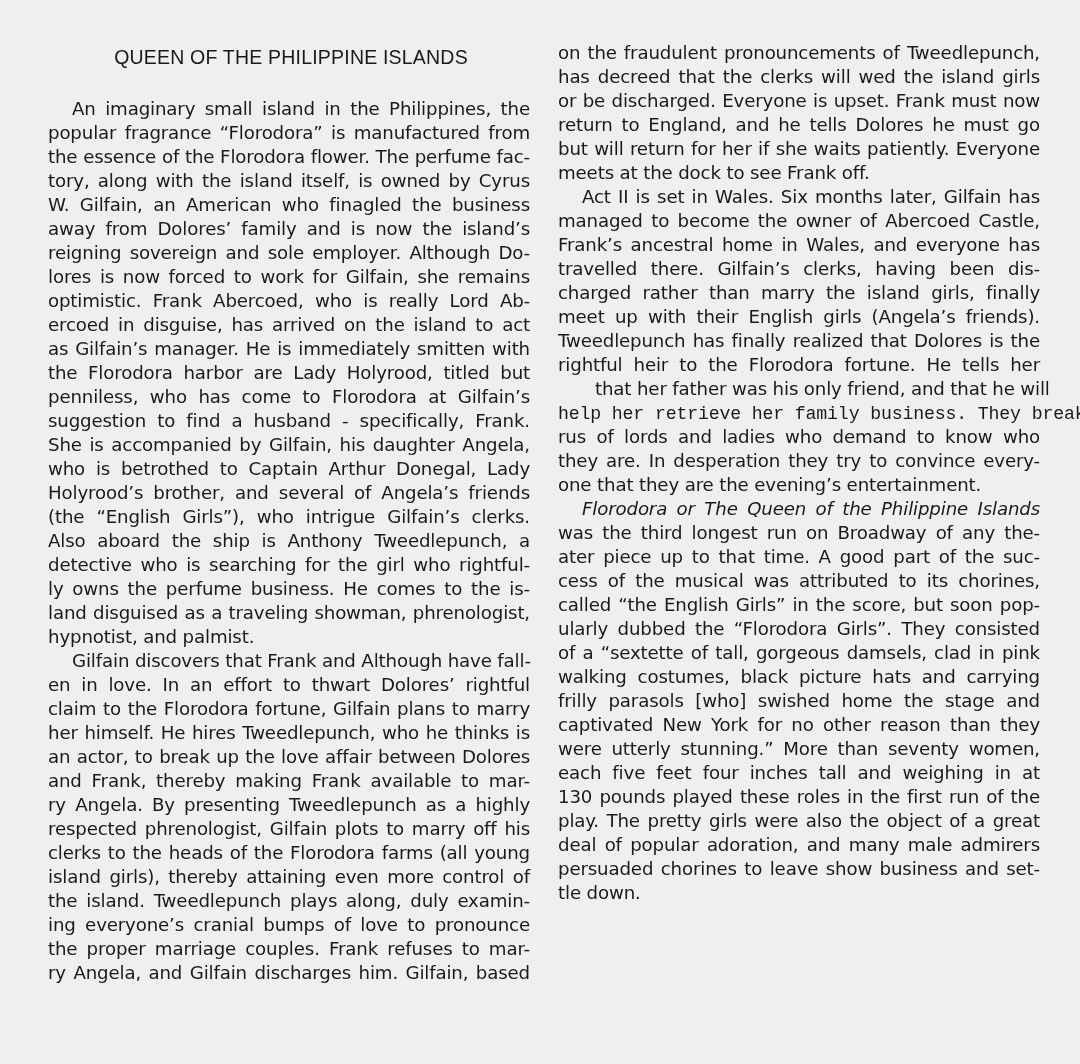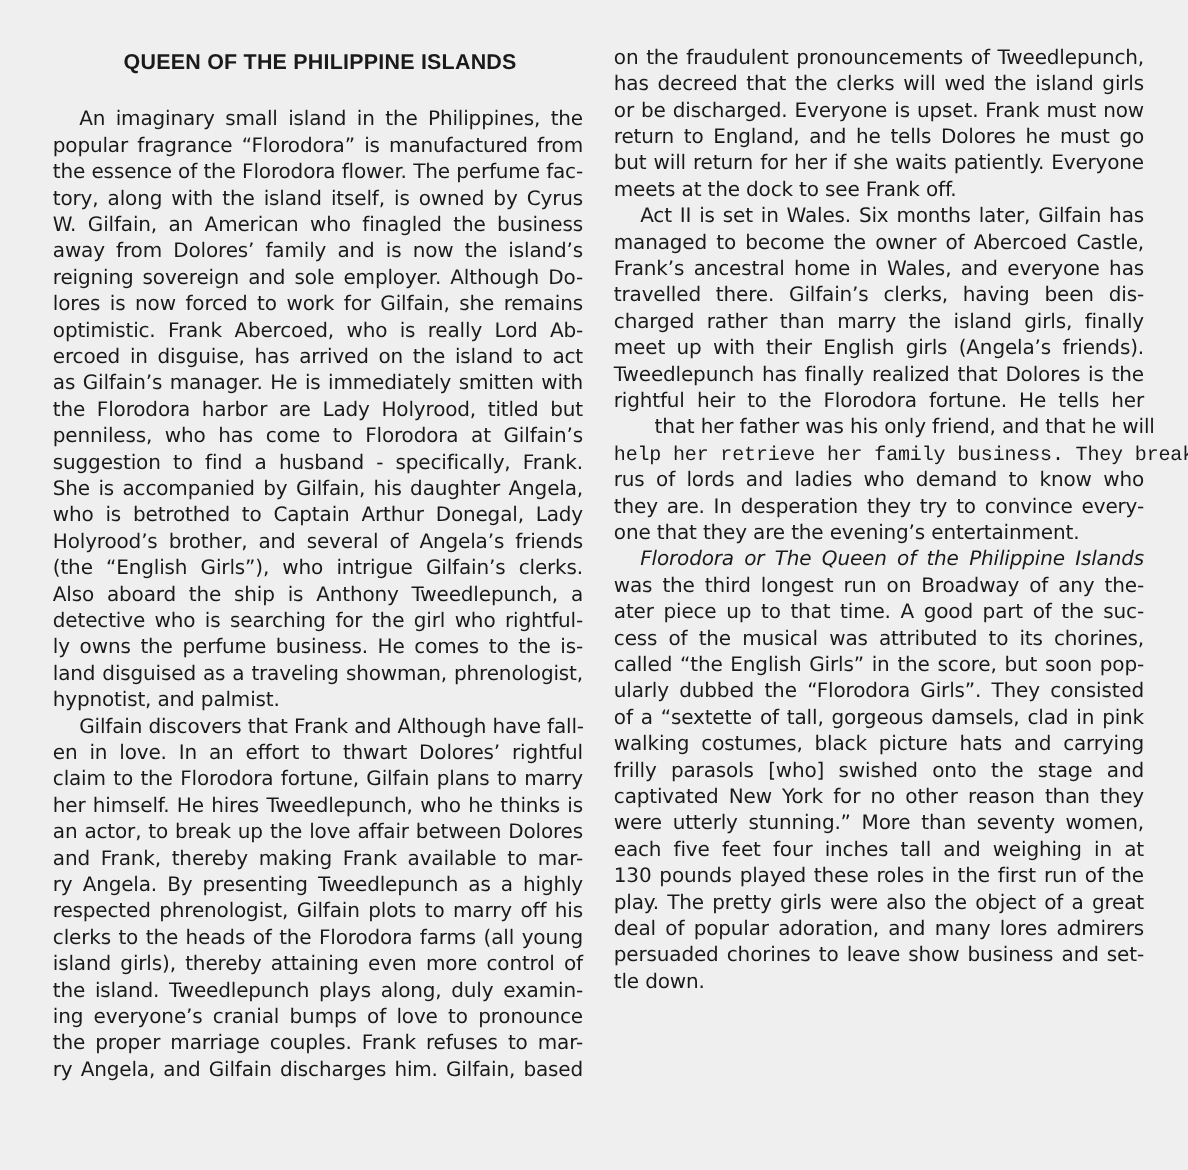--- a/index.html
+++ b/index.html
@@ -15,21 +15,21 @@
       position: absolute;
       width: 482px;
       font-size: 18.2px;
       line-height: 24px;
       letter-spacing: -0.15px;
     }
     .col.left { left: 48px; top: 41px; }
     .col.right { left: 558px; top: 41px; }
     .title {
       font-family: "Liberation Sans", "DejaVu Sans", sans-serif;
-      font-weight: bold;
+      font-weight: normal;
       font-size: 19.5px;
       text-align: center;
       letter-spacing: 0.2px;
       margin: 0 0 24px 0;
       line-height: 32px;
       padding-left: 4px;
     }
     .line {
       display: block;
       text-align: justify;
@@ -109,23 +109,23 @@
       <span class="line"><span style="white-space: nowrap; word-spacing: 0px;">they are. In desperation they try to convince every-</span></span>
       <span class="line last">one that they are the evening’s entertainment.</span>
       <span class="line indent" style="font-style: italic;"><span style="white-space: nowrap; word-spacing: 0px;">Florodora or The Queen of the Philippine Islands</span></span>
       <span class="line"><span style="white-space: nowrap; word-spacing: 0px;">was the third longest run on Broadway of any the-</span></span>
       <span class="line"><span style="white-space: nowrap; word-spacing: 0px;">ater piece up to that time. A good part of the suc-</span></span>
       <span class="line"><span style="white-space: nowrap; word-spacing: 0px;">cess of the musical was attributed to its chorines,</span></span>
       <span class="line"><span style="white-space: nowrap; word-spacing: 0px;">called “the English Girls” in the score, but soon pop-</span></span>
       <span class="line"><span style="white-space: nowrap; word-spacing: 0px;">ularly dubbed the “Florodora Girls”. They consisted</span></span>
       <span class="line"><span style="white-space: nowrap; word-spacing: 0px;">of a “sextette of tall, gorgeous damsels, clad in pink</span></span>
       <span class="line"><span style="white-space: nowrap; word-spacing: 0px;">walking costumes, black picture hats and carrying</span></span>
-      <span class="line"><span style="white-space: nowrap; word-spacing: 0px;">frilly parasols [who] swished onto the stage and</span></span>
+      <span class="line"><span style="white-space: nowrap; word-spacing: 0px;">frilly parasols [who] swished home the stage and</span></span>
       <span class="line"><span style="white-space: nowrap; word-spacing: 0px;">captivated New York for no other reason than they</span></span>
       <span class="line"><span style="white-space: nowrap; word-spacing: 0px;">were utterly stunning.” More than seventy women,</span></span>
       <span class="line"><span style="white-space: nowrap; word-spacing: 0px;">each five feet four inches tall and weighing in at</span></span>
       <span class="line"><span style="white-space: nowrap; word-spacing: 0px;">130 pounds played these roles in the first run of the</span></span>
       <span class="line"><span style="white-space: nowrap; word-spacing: 0px;">play. The pretty girls were also the object of a great</span></span>
-      <span class="line"><span style="white-space: nowrap; word-spacing: 0px;">deal of popular adoration, and many lores admirers</span></span>
+      <span class="line"><span style="white-space: nowrap; word-spacing: 0px;">deal of popular adoration, and many male admirers</span></span>
       <span class="line"><span style="white-space: nowrap; word-spacing: 0px;">persuaded chorines to leave show business and set-</span></span>
       <span class="line last">tle down.</span>
     </div>
 </div>
 
 </body></html>

